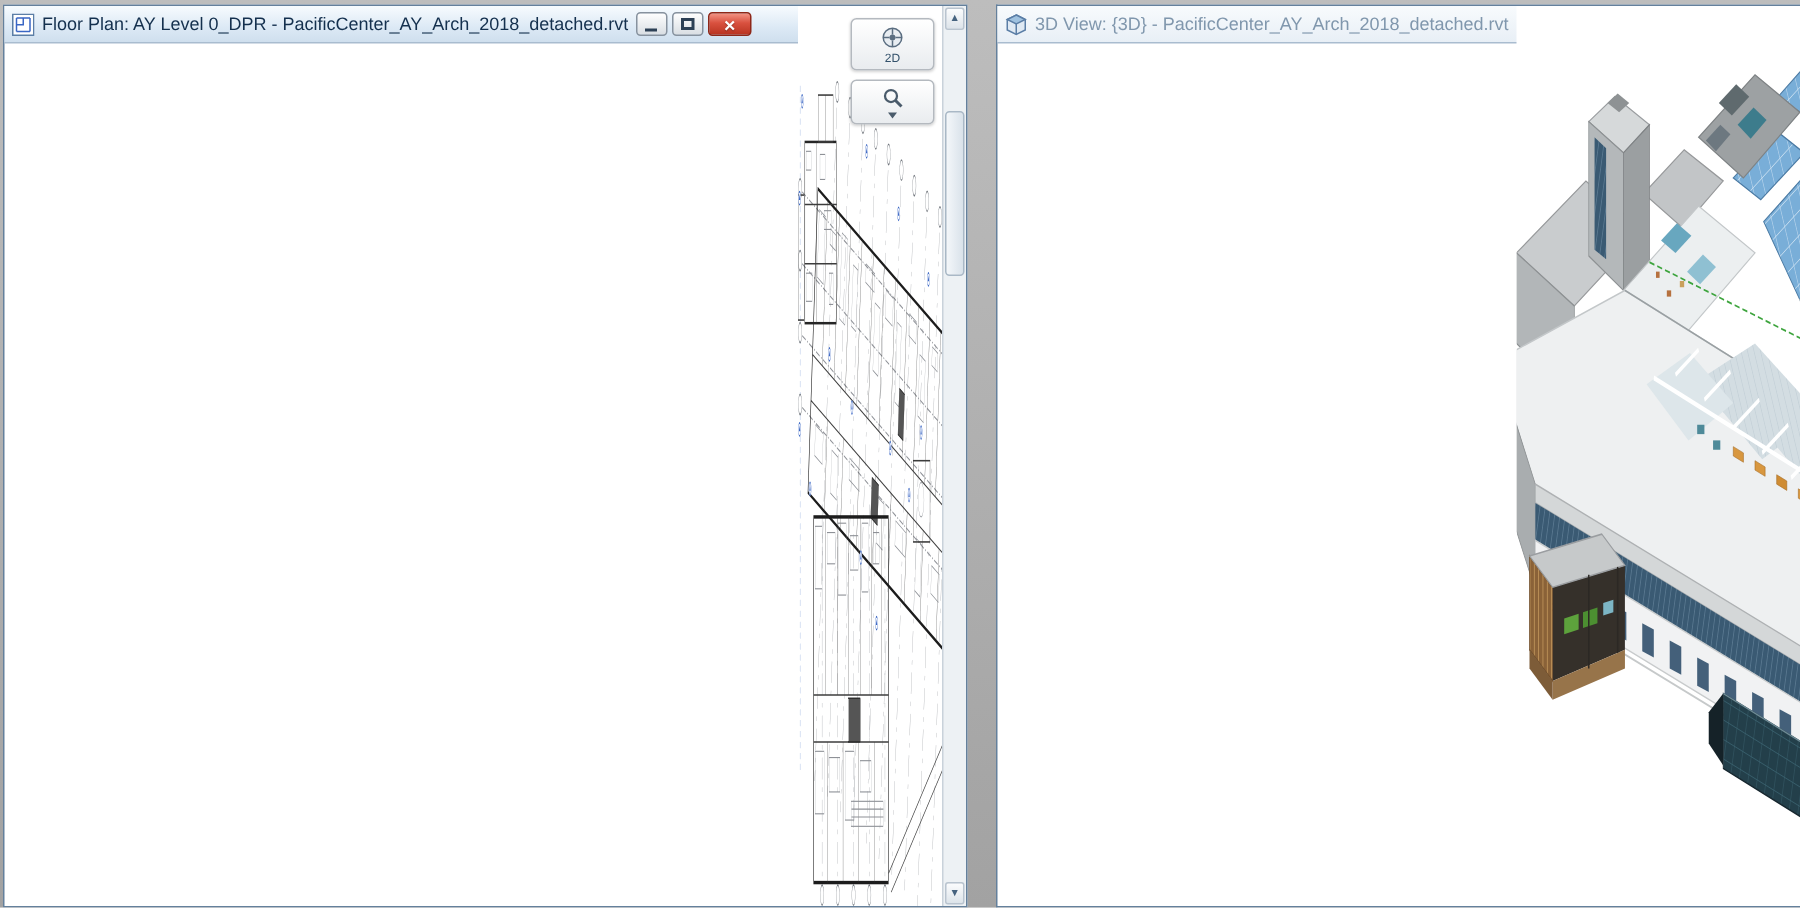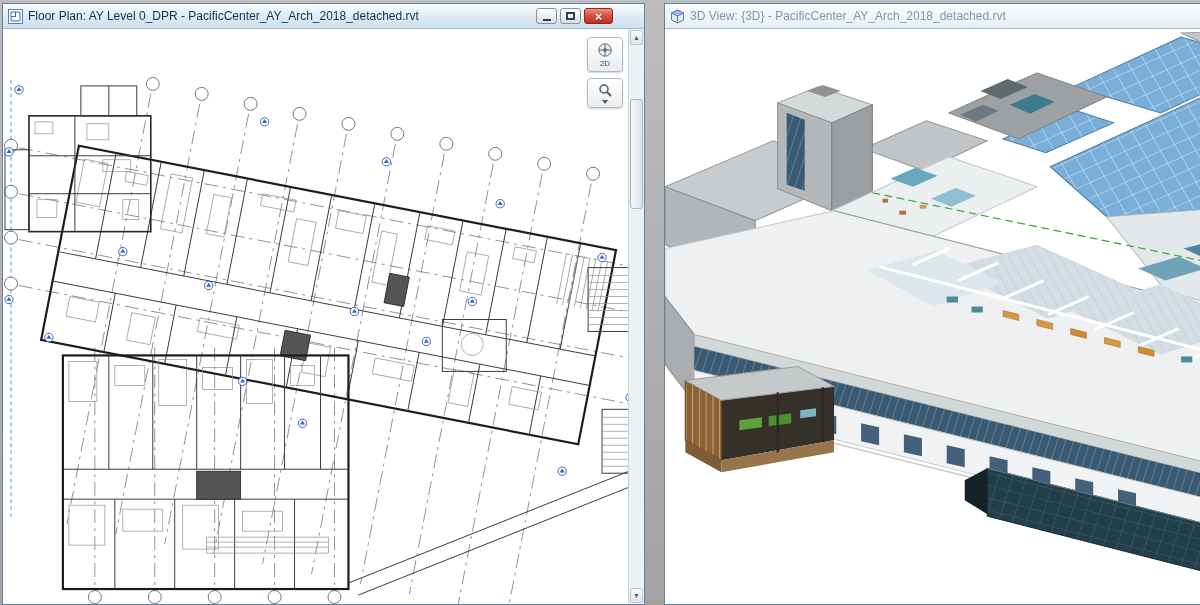--- a/index.html
+++ b/index.html
@@ -1,38 +1,38 @@
 <!DOCTYPE html>
 <html><head>
 <meta charset="utf-8">
 <style>
   *{margin:0;padding:0;box-sizing:border-box}
   html,body{width:1200px;height:605px;overflow:hidden}
   body{font-family:"Liberation Sans",sans-serif;background:#adadad}
   .workspace{position:relative;width:1200px;height:605px;background:linear-gradient(#bdbdbd,#a2a2a2)}
-  .window{position:absolute;background:#fff;border:1px solid #64809c;display:flex;flex-direction:column;box-shadow:0 0 0 1px rgba(255,255,255,.35) inset}
+  .window{position:absolute;background:#fff;border:1px solid #64809c;display:flex;flex-direction:row;box-shadow:0 0 0 1px rgba(255,255,255,.35) inset}
   #win-left{left:2px;top:3px;width:643px;height:602px}
   #win-right{left:664px;top:3px;width:605px;height:602px;border-right:none}
   .titlebar{height:25px;flex:0 0 25px;display:flex;align-items:center;gap:5px;padding:0 5px;background:linear-gradient(#f7fbfe,#dce9f5 60%,#cfdfee);border-bottom:1px solid #a9bccf;position:relative;z-index:5}
   .window.inactive .titlebar{background:linear-gradient(#f8fbfd,#e8eff6)}
   .title{font-size:12px;color:#14304e;white-space:nowrap;overflow:hidden;text-overflow:ellipsis}
   .window.inactive .title{color:#8097ad}
   .win-icon{display:flex;width:15px;height:15px;flex:0 0 15px}
   .controls{margin-left:auto;display:flex;gap:3px;align-items:center;padding-right:26px}
   .wbtn{width:21px;height:16px;border:1px solid #87929e;border-radius:3px;background:linear-gradient(#fefefe,#d9dee3);display:flex;align-items:center;justify-content:center;cursor:default;padding:0}
   .glyph-min{width:8px;height:2px;background:#2c4055;margin-top:7px}
   .glyph-max{width:9px;height:8px;border:2px solid #2c4055}
   .wbtn.close{width:29px;background:linear-gradient(#f29384,#d9513f 45%,#b93421);border-color:#8e2718}
   .wbtn.close span{color:#fff;font-size:13px;font-weight:bold;line-height:1;text-shadow:0 1px 1px rgba(0,0,0,.35)}
   .canvas{position:relative;flex:1;background:#fff;overflow:hidden}
   .canvas>svg{position:absolute;left:0;top:0;width:100%;height:100%}
 
   
   .navbar{position:absolute;top:8px;right:21px;display:flex;flex-direction:column;gap:6px;z-index:4}
-  .nav-panel{background:linear-gradient(#ffffff,#e9ecef);border:1px solid #b4b9bf;border-radius:4px;padding:3px 8px;display:flex;flex-direction:column;align-items:center;gap:1px;box-shadow:0 1px 2px rgba(0,0,0,.18)}
+  .nav-panel{background:linear-gradient(#ffffff,#e9ecef);border:1px solid #b4b9bf;border-radius:4px;padding:3px 18px;display:flex;flex-direction:column;align-items:center;gap:1px;box-shadow:0 1px 2px rgba(0,0,0,.18)}
   .nav-btn{border:none;background:transparent;padding:1px;display:flex;align-items:center;justify-content:center;cursor:default}
   .nav-2d{font-size:8px;color:#33516b;line-height:1}
   .chev{width:0;height:0;border-left:3px solid transparent;border-right:3px solid transparent;border-top:4px solid #4a5b6b;margin-top:1px}
 
   
   .vscroll{position:absolute;top:0;right:0;bottom:0;width:16px;background:#edf1f4;border-left:1px solid #c9d2da;display:flex;flex-direction:column;z-index:3}
   .scroll-arrow{height:15px;display:flex;align-items:center;justify-content:center;font-size:7px;color:#46637f;background:linear-gradient(#fbfcfd,#dde4ea);border:1px solid #b9c4cf;border-radius:2px;margin:1px;line-height:1}
   .scroll-arrow.down{margin-top:auto}
   .scroll-thumb{position:absolute;top:70px;left:1px;width:13px;height:110px;background:linear-gradient(90deg,#f4f7fa,#d9e2ea);border:1px solid #a9b8c6;border-radius:3px}
 

